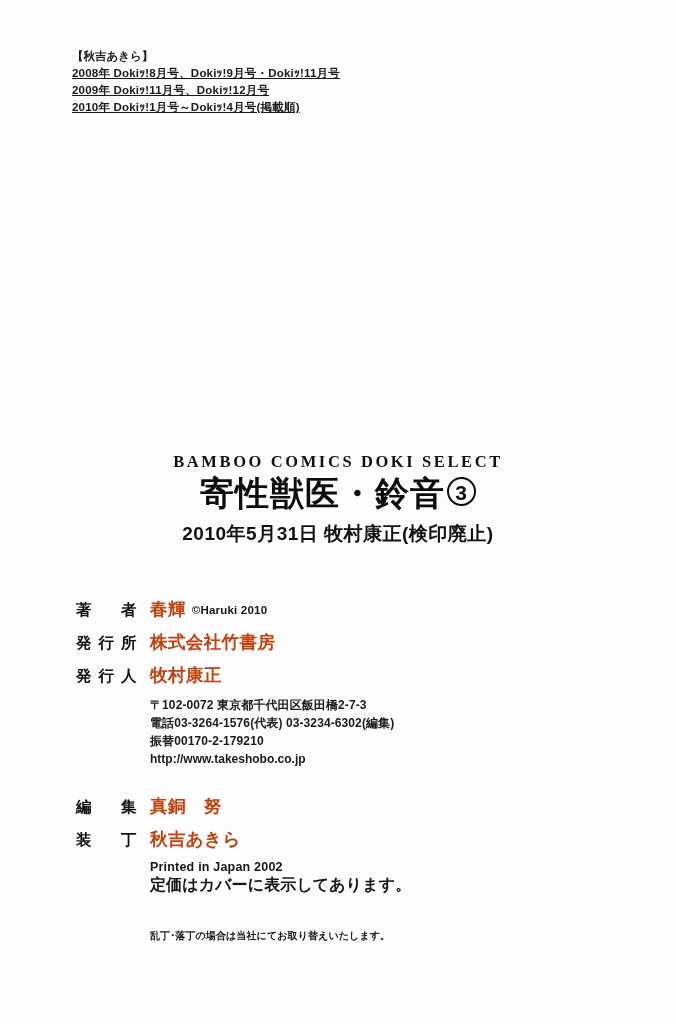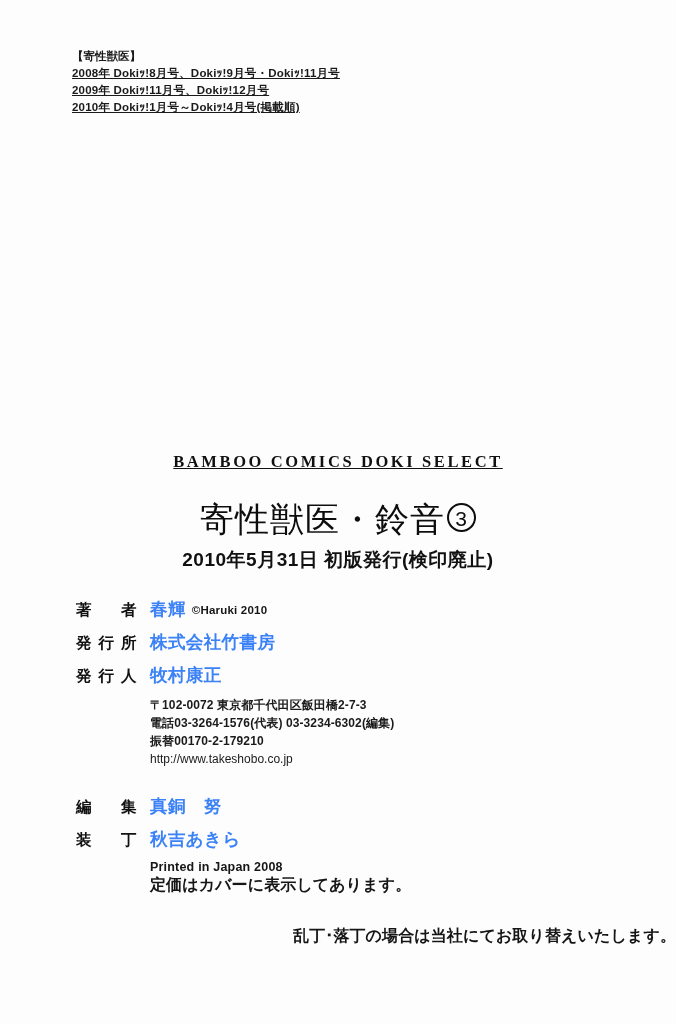--- a/index.html
+++ b/index.html
@@ -51,28 +51,27 @@
     top: 452px;
   }
 
   .series-line {
     text-align: center;
     font-family: "Liberation Serif", serif;
     font-weight: 700;
     font-size: 16.5px;
     letter-spacing: 2.6px;
     color: #111;
-    text-decoration: underline;
   }
 
   .book-title {
     text-align: center;
-    margin-top: 30px;
+    margin-top: 4px;
     font-family: "Liberation Sans", sans-serif;
-    font-weight: 400;
+    font-weight: 700;
     font-size: 34px;
     letter-spacing: 1px;
     color: #0d0d0d;
     line-height: 1.05;
   }
   .book-title .vol {
     display: inline-block;
     width: 29px;
     height: 29px;
     line-height: 28px;
@@ -112,21 +111,21 @@
     box-sizing: border-box;
     font-size: 15.5px;
     font-weight: 700;
     letter-spacing: 7px;
     color: #111;
     white-space: nowrap;
   }
   .row .value {
     font-size: 16px;
     font-weight: 700;
-    color: #3b82f6;
+    color: #c2410c;
     letter-spacing: 0.4px;
     white-space: nowrap;
   }
   .row .value.big {
     font-size: 17.5px;
   }
   .row .copyright {
     font-size: 11.5px;
     font-weight: 700;
     margin-left: 6px;
@@ -138,21 +137,21 @@
   .address {
     margin-top: 4px;
     margin-left: 150px;
     font-size: 12px;
     line-height: 18px;
     font-weight: 700;
     color: #1a1a1a;
     letter-spacing: 0.1px;
   }
   .address .url {
-    font-weight: 400;
+    font-weight: 700;
     letter-spacing: 0px;
   }
 
   .gap-block {
     margin-top: 26px;
   }
 
   .printed {
     margin-left: 150px;
     margin-top: 2px;
@@ -164,46 +163,45 @@
     margin-left: 150px;
     margin-top: 1px;
     font-size: 16px;
     font-weight: 700;
     letter-spacing: 0.1px;
   }
 
   .notes {
     margin-left: 150px;
     margin-top: 30px;
-    font-size: 16px;
+    font-size: 10px;
     line-height: 19px;
     font-weight: 700;
     color: #151515;
     letter-spacing: 0.1px;
-    text-align: right;
   }
 </style>
 </head>
 <body>
 
 <div class="page">
 
   <div class="firstpub">
-    <div class="fp-title">【寄性獣医】</div>
+    <div class="fp-title">【秋吉あきら】</div>
     <div class="fp-line">2008年 Dokiｯ!8月号、Dokiｯ!9月号・Dokiｯ!11月号</div>
     <div class="fp-line">2009年 Dokiｯ!11月号、Dokiｯ!12月号</div>
     <div class="fp-line">2010年 Dokiｯ!1月号～Dokiｯ!4月号(掲載順)</div>
   </div>
 
   <div class="colophon">
     <div class="series-line">BAMBOO COMICS DOKI SELECT</div>
     <div class="book-title">
       <span>寄性獣医・鈴音</span><span class="vol">3</span>
     </div>
-    <div class="pubdate">2010年5月31日 初版発行(検印廃止)</div>
+    <div class="pubdate">2010年5月31日 牧村康正(検印廃止)</div>
   </div>
 
   <div class="credits">
 
     <div class="row">
       <div class="label">著　者</div>
       <div class="value big">春輝</div>
       <div class="copyright">©Haruki 2010</div>
     </div>
 
@@ -226,21 +224,21 @@
 
     <div class="gap-block">
       <div class="row">
         <div class="label">編　集</div>
         <div class="value big">真銅　努</div>
       </div>
       <div class="row">
         <div class="label">装　丁</div>
         <div class="value big">秋吉あきら</div>
       </div>
-      <div class="printed">Printed in Japan 2008</div>
+      <div class="printed">Printed in Japan 2002</div>
       <div class="price-note">定価はカバーに表示してあります。</div>
     </div>
 
     <div class="notes">
       <div>乱丁･落丁の場合は当社にてお取り替えいたします。</div>
     </div>
 
   </div>
 </div>
 

